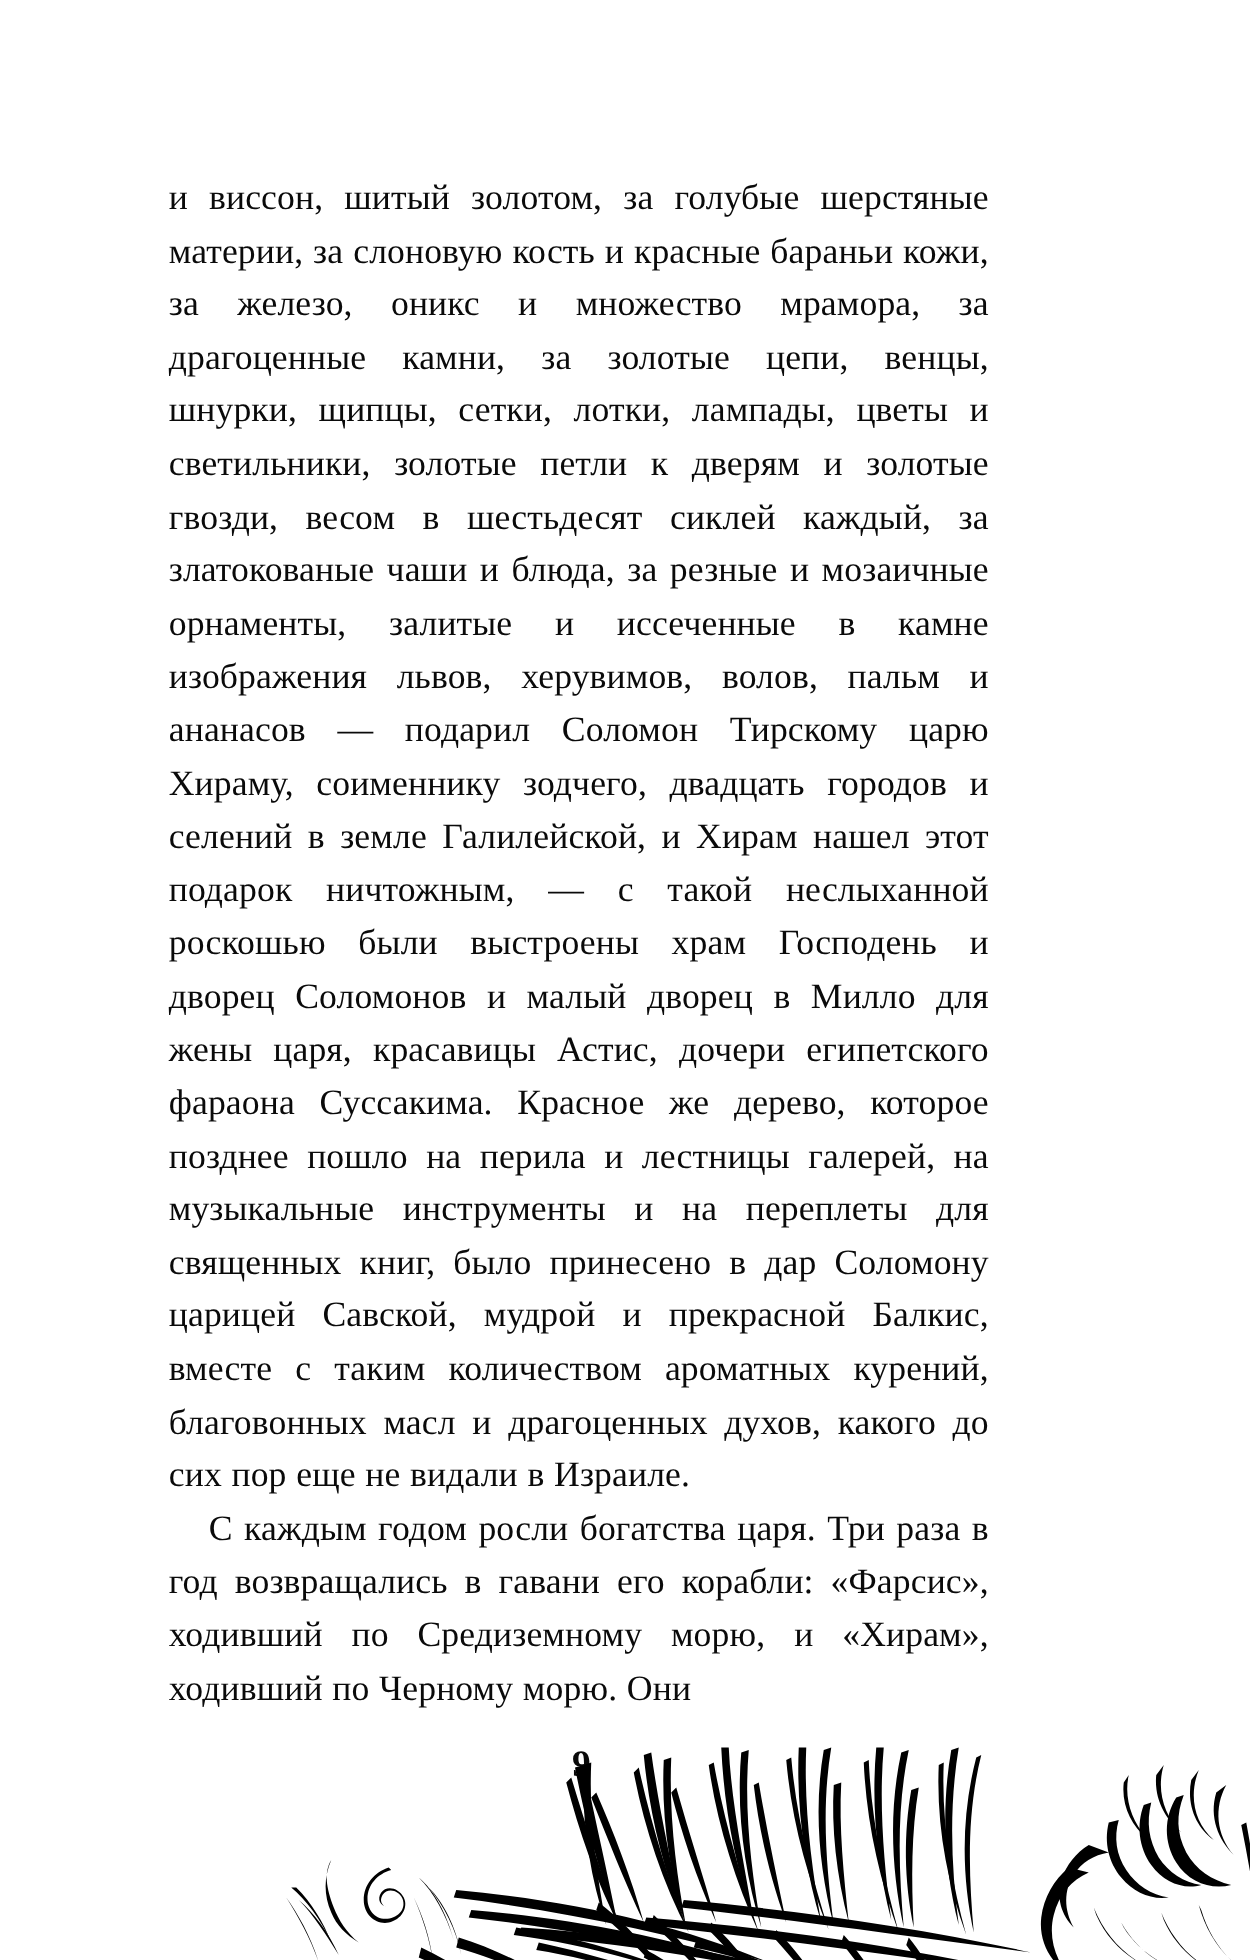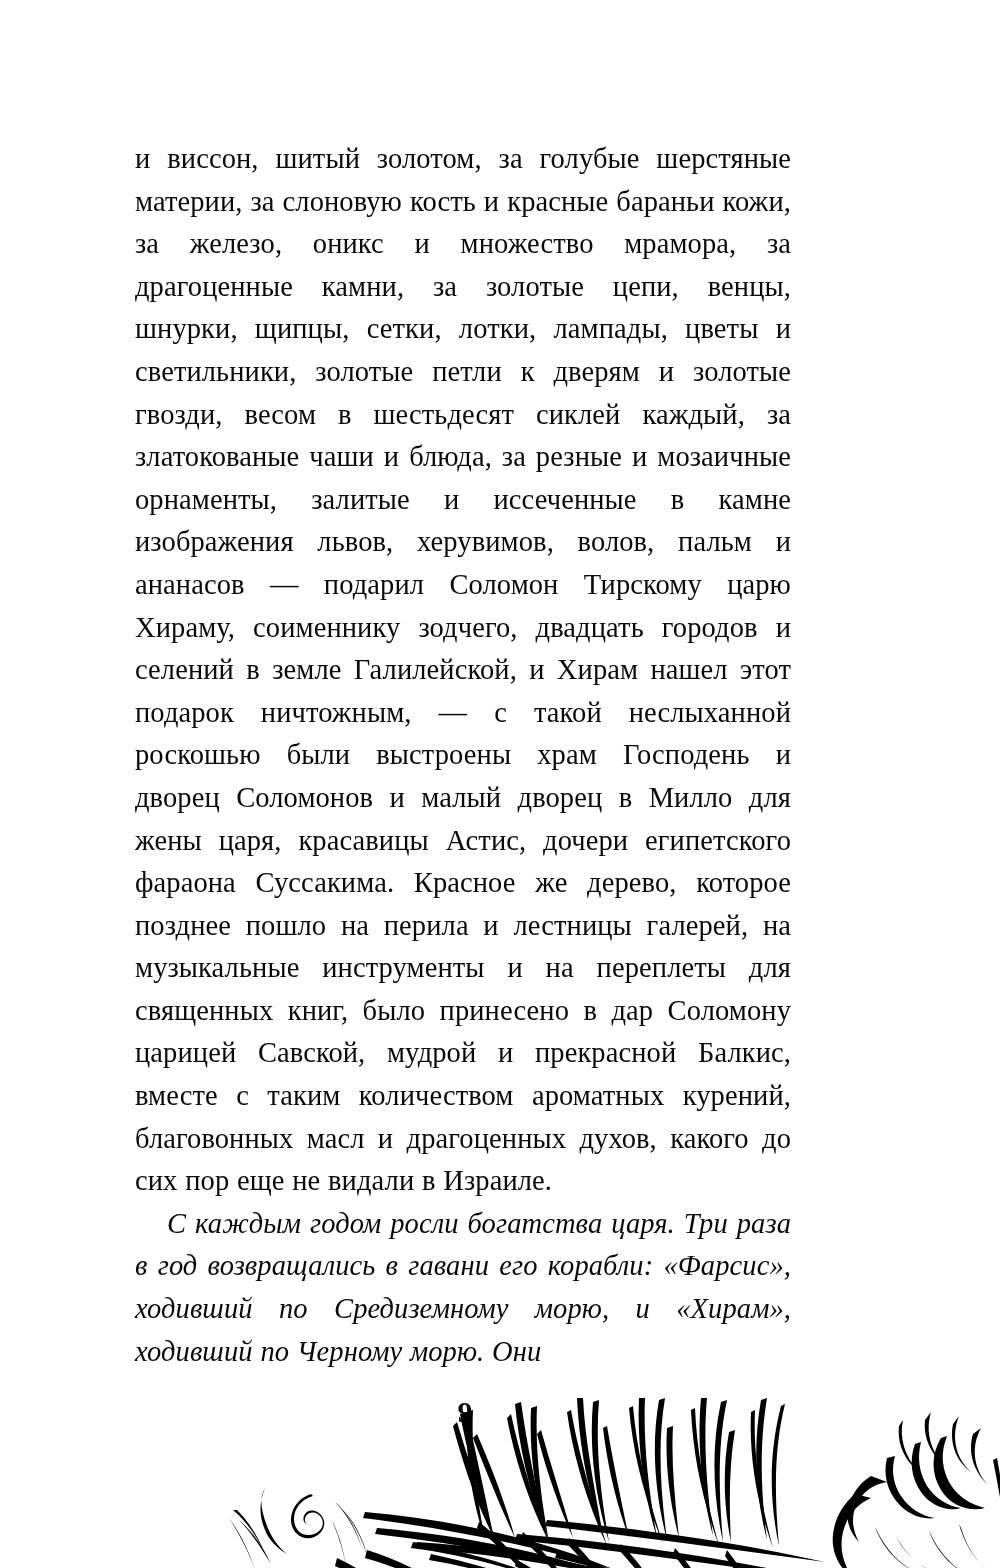--- a/index.html
+++ b/index.html
@@ -42,21 +42,20 @@
     hyphens: manual;
   }
 
   .para-first {
     text-indent: 0;
   }
 
   .para-next {
     text-indent: 32px;
     margin-top: 0;
-    font-style: italic;
   }
 
   .page-number {
     position: absolute;
     left: 0;
     top: 1397px;
     width: 930px;
     text-align: center;
     font-size: 30px;
     font-weight: bold;

